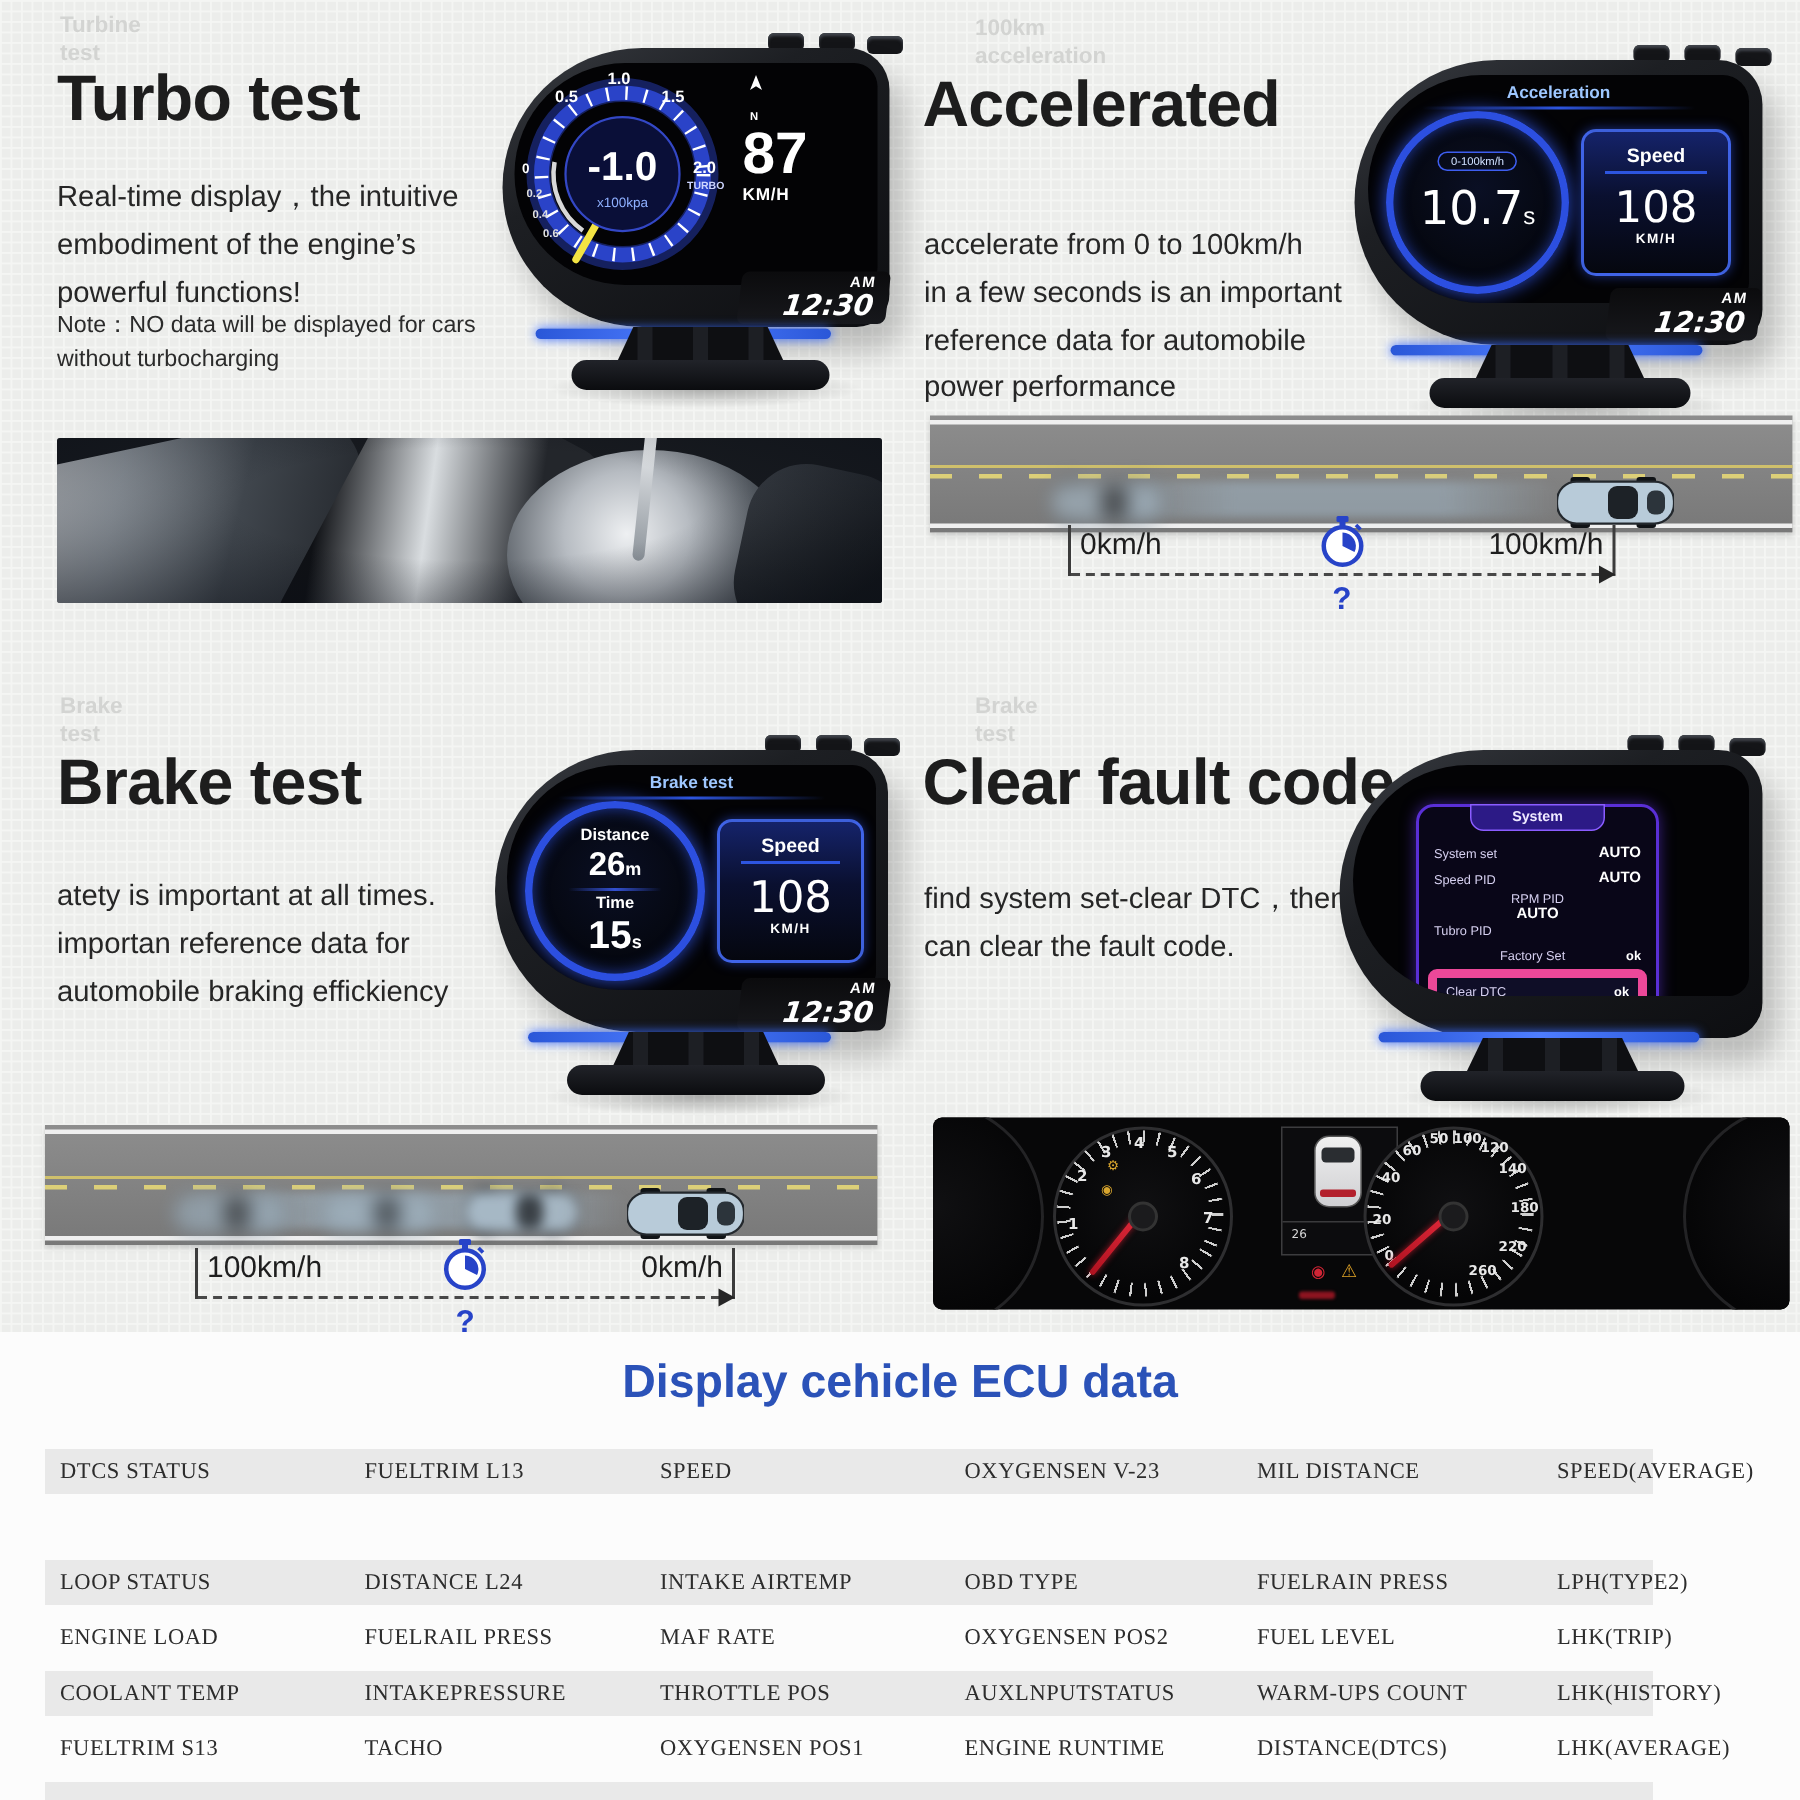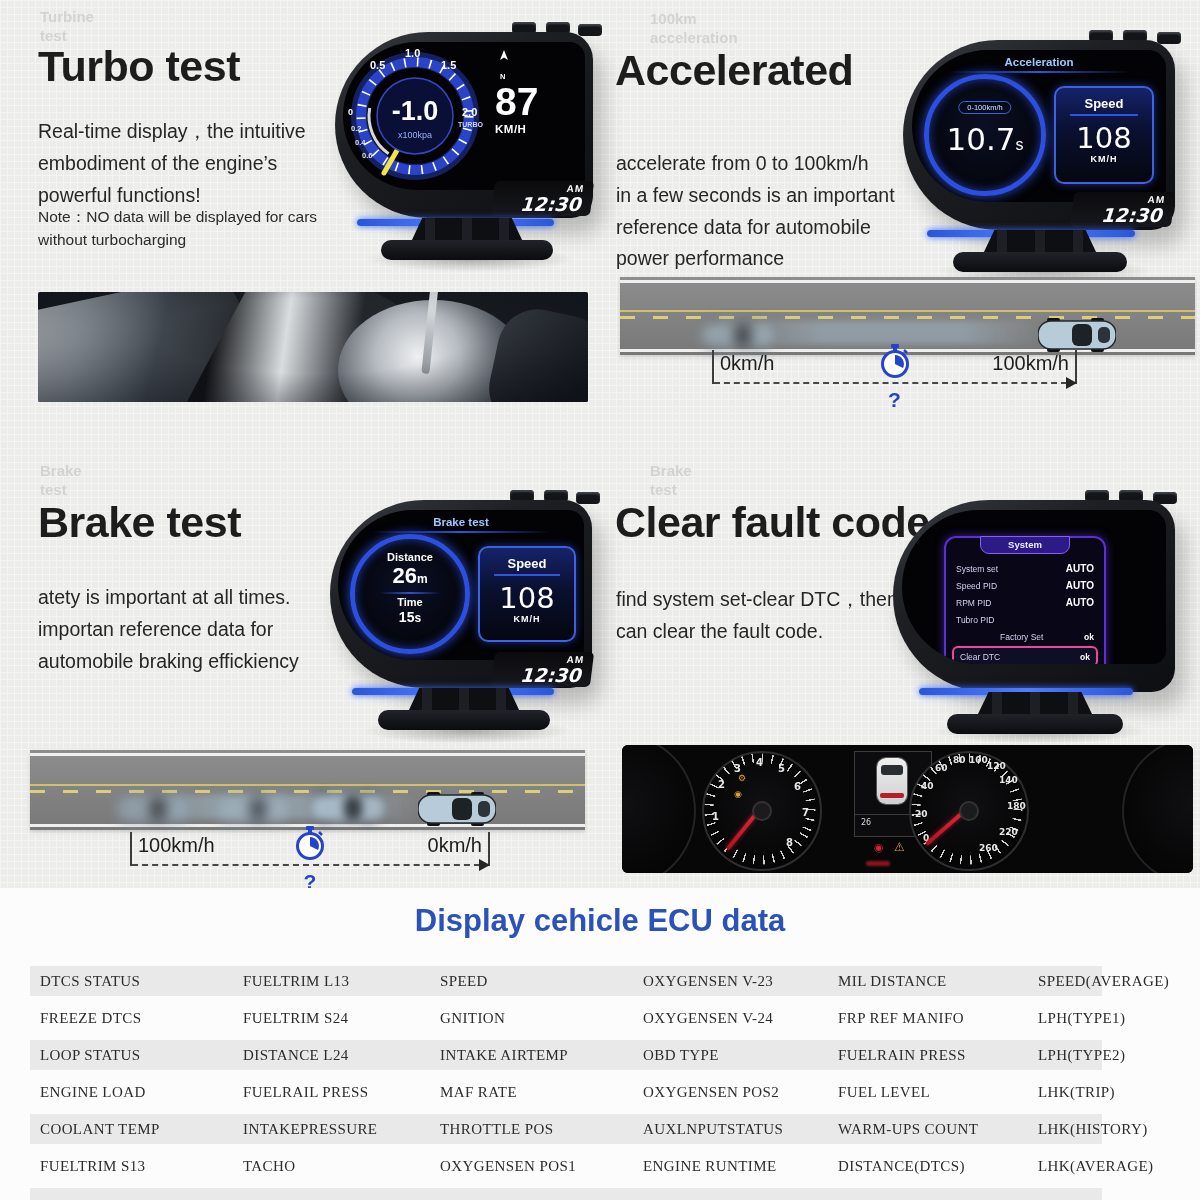--- a/index.html
+++ b/index.html
@@ -38,21 +38,21 @@
   .rpanel .sl{display:block;font-size:13px;font-weight:700;color:#fff;margin-top:8px;border-bottom:2px solid #2d55e0;padding-bottom:3px;margin-left:14px;margin-right:14px;}
   .rpanel .sv{display:block;font-size:29px;font-weight:400;color:#fff;line-height:32px;margin-top:6px;font-family:"DejaVu Sans",sans-serif;}
   .rpanel .su{display:block;font-size:9px;font-weight:700;color:#fff;letter-spacing:1px;}
   
   .menu{position:absolute;border:2px solid #5a2fd6;border-radius:12px;background:rgba(14,8,36,.6);box-shadow:0 0 10px rgba(110,60,255,.5);}
   .menu .pill{position:absolute;left:50%;transform:translateX(-50%);top:-2px;width:88px;height:16px;background:#2c1a86;border:1px solid #8a5cff;border-radius:0 0 9px 9px;text-align:center;font-size:9.5px;font-weight:700;color:#efeaff;line-height:15px;}
   .mrow{position:absolute;left:10px;right:10px;height:17px;display:flex;justify-content:space-between;align-items:center;}
   .mrow .ml{font-size:8.5px;font-weight:400;color:#d6d0f0;text-align:center;}
   .mrow .mv{font-size:10px;font-weight:700;color:#fff;}
   .mrow.small .mv{font-size:8.5px;}
-  .mrow.hl{border:2px solid #ec4899;border-radius:6px;left:6px;right:6px;padding:0 6px;background:rgba(20,20,50,.6);}
+  .mrow.hl{border:6px solid #ec4899;border-radius:6px;left:6px;right:6px;padding:0 6px;background:rgba(20,20,50,.6);}
   
   .road{position:absolute;background:linear-gradient(180deg,#8d8d8d,#787878);box-shadow:0 2px 4px rgba(0,0,0,.15);}
   .redge{position:absolute;left:0;right:0;height:3px;background:#efefef;}
   .ysolid{position:absolute;left:0;right:0;height:2px;background:#cfc06c;}
   .ydash{position:absolute;left:0;right:0;height:3px;background:repeating-linear-gradient(90deg,#dccf78 0 15px,transparent 15px 33px);}
   .car{position:absolute;}
   .ghost{filter:blur(4px);opacity:.75;}
   .ghost2{filter:blur(6px);opacity:.55;}
   .streak{position:absolute;background:linear-gradient(90deg,rgba(150,170,185,0),rgba(160,180,195,.55) 30%,rgba(160,180,195,.55) 75%,rgba(150,170,185,0));filter:blur(3px);border-radius:12px;}
   
@@ -281,21 +281,21 @@
     <div class="screen" style="left:8px;top:22px;width:246px;height:150px;border-radius:76px 16px 12px 76px;">
       <div class="hdr">Brake test</div>
       <div class="ring" style="left:12px;top:24px;width:110px;height:110px;">
         <div class="abs" style="left:0;right:0;top:12px;text-align:center;font-size:11px;font-weight:700;color:#fff;">Distance</div>
         <div class="abs" style="left:0;right:0;top:24px;text-align:center;color:#fff;">
           <span style="font-size:22px;font-weight:700;">26</span><span style="font-size:12px;font-weight:700;">m</span>
         </div>
         <div class="abs" style="left:24px;right:24px;top:53px;height:2px;background:linear-gradient(90deg,transparent,#3350d0,transparent);"></div>
         <div class="abs" style="left:0;right:0;top:57px;text-align:center;font-size:11px;font-weight:700;color:#fff;">Time</div>
         <div class="abs" style="left:0;right:0;top:69px;text-align:center;color:#fff;">
-          <span style="font-size:14px;font-weight:700;">15</span><span style="font-size:12px;font-weight:700;">s</span>
+          <span style="font-size:26px;font-weight:700;">15</span><span style="font-size:12px;font-weight:700;">s</span>
         </div>
       </div>
       <div class="rpanel" style="left:140px;top:36px;width:94px;height:92px;">
         <span class="sl">Speed</span>
         <span class="sv">108</span>
         <span class="su">KM/H</span>
       </div>
     </div>
     <div class="timebox" style="right:8px;bottom:46px;width:84px;">
       <span class="ampm">AM</span>
@@ -389,21 +389,21 @@
       <div class="menu" style="left:42px;top:26px;width:158px;height:136px;">
         <div class="pill">System</div>
         <div class="mrow" style="top:22px;">
           <span class="ml">System set</span>
           <span class="mv">AUTO</span>
         </div>
         <div class="mrow" style="top:39px;">
           <span class="ml">Speed PID</span>
           <span class="mv">AUTO</span>
         </div>
-        <div class="mrow" style="top:56px;">
+        <div class="mrow" style="top:56px;flex-direction:column;">
           <span class="ml">RPM PID</span>
           <span class="mv">AUTO</span>
         </div>
         <div class="mrow" style="top:73px;">
           <span class="ml">Tubro PID</span>
           <span class="mv"></span>
         </div>
         <div class="mrow small" style="top:90px;margin-left:44px;">
           <span class="ml">Factory Set</span>
           <span class="mv">ok</span>
@@ -455,21 +455,21 @@
     <span class="wicon" style="left:252px;top:96px;color:#d02535;font-size:11px;">◉</span>
     <span class="wicon" style="left:272px;top:95px;color:#e0a326;font-size:12px;">⚠</span>
     <div class="abs" style="left:244px;top:116px;width:24px;height:5px;background:#8d1420;border-radius:2px;filter:blur(1px);"></div>
 
     <div class="gface" style="left:287px;top:6px;width:116px;height:116px;"></div>
     <div class="gticks" style="left:287px;top:6px;width:116px;height:116px;"></div>
     <span class="gnum sm" style="left:301px;top:88px;">0</span>
     <span class="gnum sm" style="left:293px;top:64px;">20</span>
     <span class="gnum sm" style="left:299px;top:36px;">40</span>
     <span class="gnum sm" style="left:313px;top:18px;">60</span>
-    <span class="gnum sm" style="left:331px;top:10px;">80</span>
+    <span class="gnum sm" style="left:331px;top:10px;">50</span>
     <span class="gnum sm" style="left:347px;top:10px;">100</span>
     <span class="gnum sm" style="left:365px;top:16px;">120</span>
     <span class="gnum sm" style="left:377px;top:30px;">140</span>
     <span class="gnum sm" style="left:385px;top:56px;">180</span>
     <span class="gnum sm" style="left:377px;top:82px;">220</span>
     <span class="gnum sm" style="left:357px;top:98px;">260</span>
     <div class="needle" style="left:345px;top:62px;width:54px;transform:rotate(139deg);"></div>
     <div class="hub" style="left:337px;top:56px;"></div>
 
     <div class="gface" style="left:500px;top:-8px;width:140px;height:144px;border-color:#232325;"></div>
@@ -479,28 +479,20 @@
   <div class="ecu-title">Display cehicle ECU data</div>
 
   <div class="ecu-row stripe" style="top:966px;">
     <span class="c0">DTCS STATUS</span>
     <span class="c1">FUELTRIM L13</span>
     <span class="c2">SPEED</span>
     <span class="c3">OXYGENSEN V-23</span>
     <span class="c4">MIL DISTANCE</span>
     <span class="c5">SPEED(AVERAGE)</span>
   </div>
-  <div class="ecu-row" style="top:1003px;">
-    <span class="c0">FREEZE DTCS</span>
-    <span class="c1">FUELTRIM S24</span>
-    <span class="c2">GNITION</span>
-    <span class="c3">OXYGENSEN V-24</span>
-    <span class="c4">FRP REF MANIFO</span>
-    <span class="c5">LPH(TYPE1)</span>
-  </div>
   <div class="ecu-row stripe" style="top:1040px;">
     <span class="c0">LOOP STATUS</span>
     <span class="c1">DISTANCE L24</span>
     <span class="c2">INTAKE AIRTEMP</span>
     <span class="c3">OBD TYPE</span>
     <span class="c4">FUELRAIN PRESS</span>
     <span class="c5">LPH(TYPE2)</span>
   </div>
   <div class="ecu-row" style="top:1077px;">
     <span class="c0">ENGINE LOAD</span>

